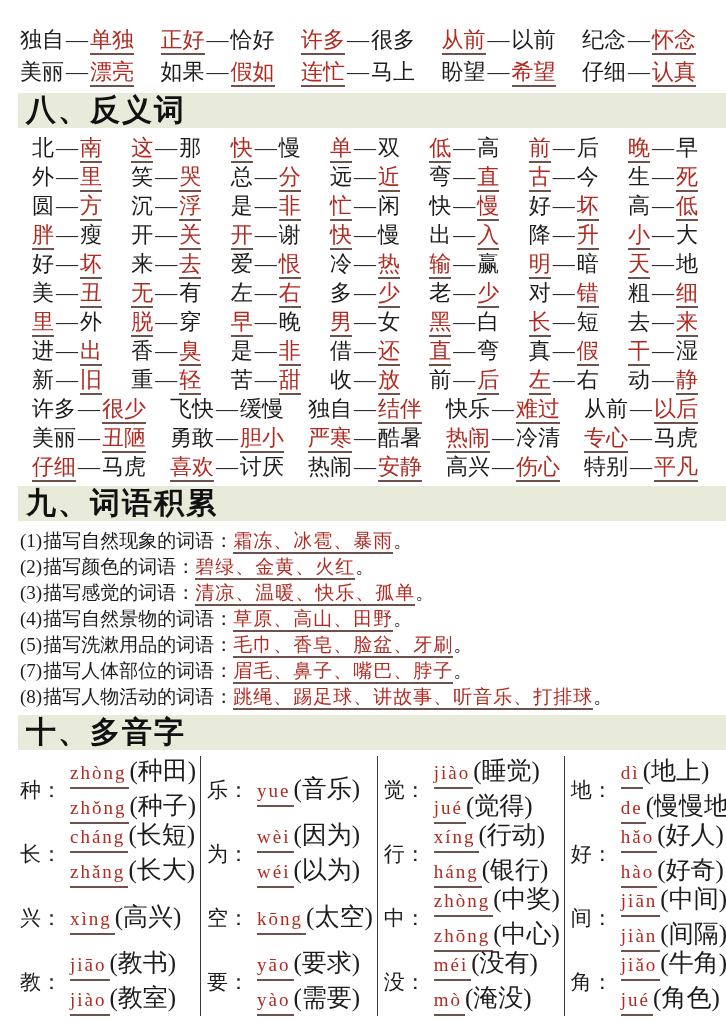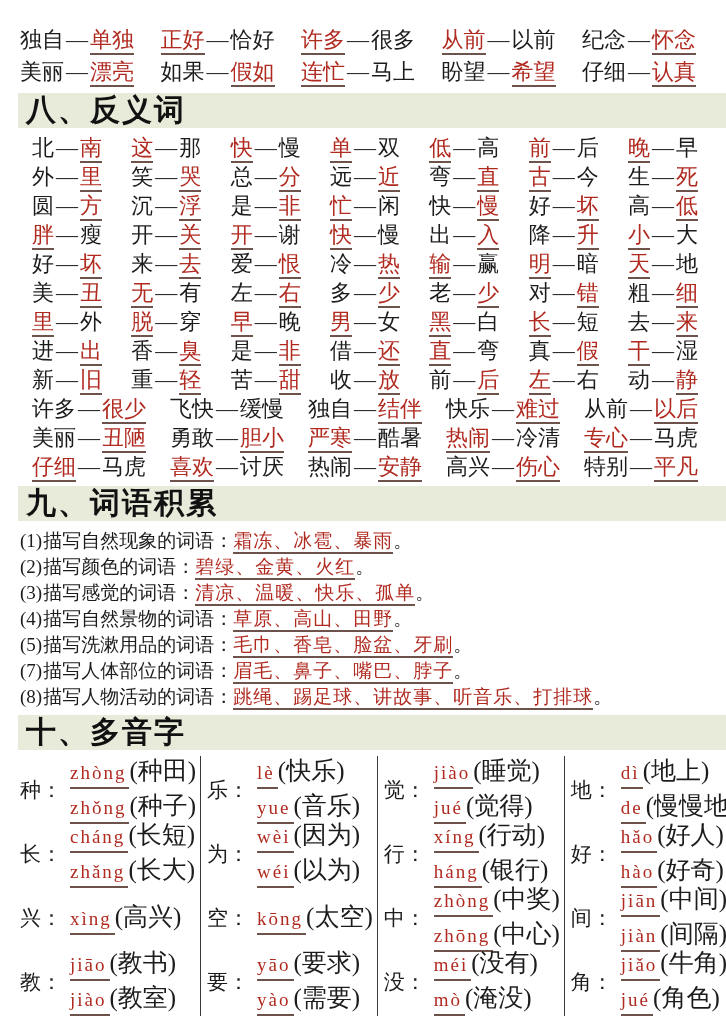--- a/index.html
+++ b/index.html
@@ -214,21 +214,20 @@
           <div class="pentries">
             <div class="pline"><span class="red py">jiāo</span><span class="pword">(教书)</span></div>
             <div class="pline"><span class="red py">jiào</span><span class="pword">(教室)</span></div>
           </div>
         </div>
       </div>
       <div class="pcol">
         <div class="pgroup">
           <span class="pchar">乐：</span>
           <div class="pentries">
-            <div class="pline"><span class="red py">lè</span><span class="pword">(快乐)</span></div>
             <div class="pline"><span class="red py">yue</span><span class="pword">(音乐)</span></div>
           </div>
         </div>
         <div class="pgroup">
           <span class="pchar">为：</span>
           <div class="pentries">
             <div class="pline"><span class="red py">wèi</span><span class="pword">(因为)</span></div>
             <div class="pline"><span class="red py">wéi</span><span class="pword">(以为)</span></div>
           </div>
         </div>

